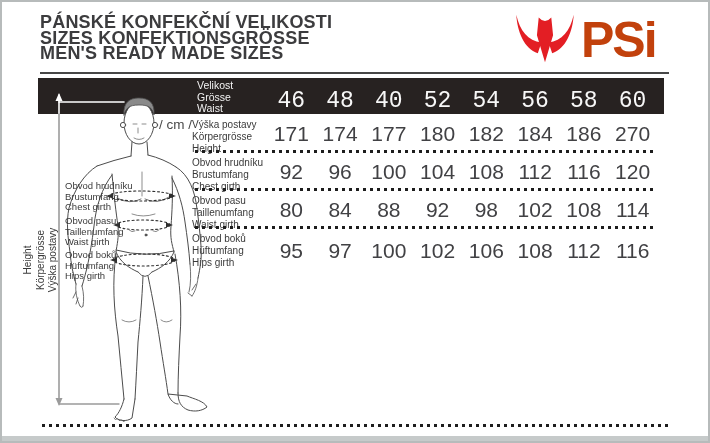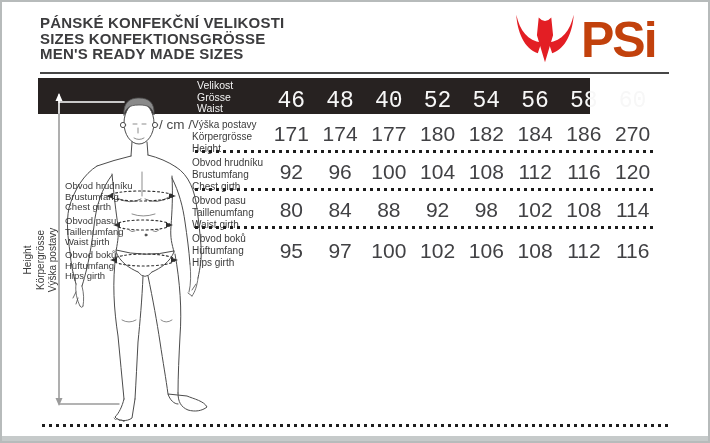--- a/index.html
+++ b/index.html
@@ -6,30 +6,30 @@
   html,body { background:#fff; }
   body { font-family:"Liberation Sans", sans-serif; }
   #stage {
     position:relative; width:710px; height:443px; background:#fff;
     border:2px solid #b7bbbb; overflow:hidden;
   }
   .abs { position:absolute; }
 
   
   #title { left:38px; top:13px; color:#3c3c3e; font-weight:bold;
-           font-size:15px; line-height:15.5px; letter-spacing:.2px; }
+           font-size:18px; line-height:15.5px; letter-spacing:.2px; }
   #title-rule { left:38px; top:70px; width:629px; height:2px; background:#474747; }
 
   
   #logo { left:512px; top:12px; width:192px; height:52px; display:flex; align-items:center; }
   #logo-text { font-size:50px; font-weight:bold; letter-spacing:-2px;
                color:#c2410c; line-height:50px; margin-left:5px; }
 
   
-  #size-bar { left:36px; top:76px; width:552px; height:36px; background:#272221; }
+  #size-bar { left:36px; top:76px; width:626px; height:36px; background:#272221; }
   #size-bar-label { position:absolute; left:159px; top:2px; color:#f2f2f2;
                     font-size:10.5px; line-height:11.5px; }
   #size-cols { position:absolute; left:229px; top:0; width:390px; height:36px; display:flex; }
   .size-cell { flex:1; display:flex; justify-content:center; align-items:flex-end;
                padding-bottom:1px; color:#f7f7f7; font-size:23px; line-height:24px;font-family:Liberation Mono, monospace; }
 
   
   #meas-table { left:190px; top:113px; width:465px; }
   .m-row { position:relative; display:flex; }
   .m-row.r1 { height:38px; } .m-row.r2 { height:38px; }

